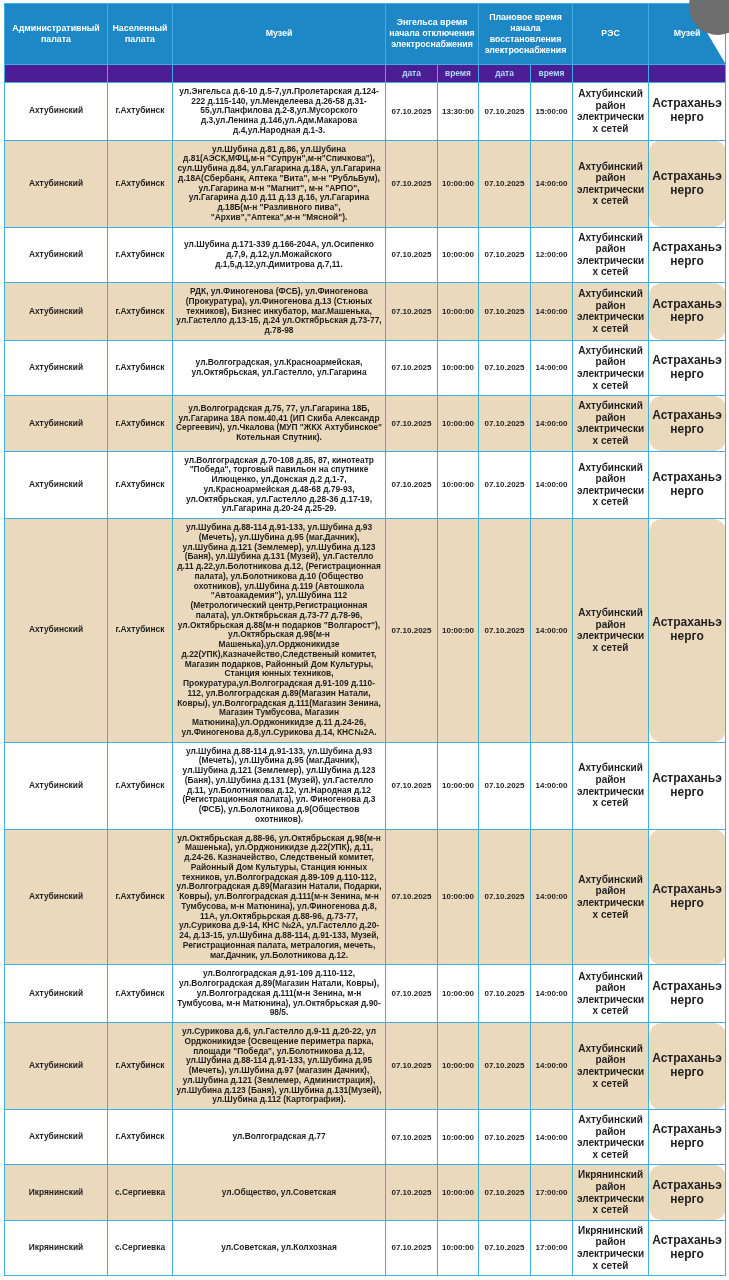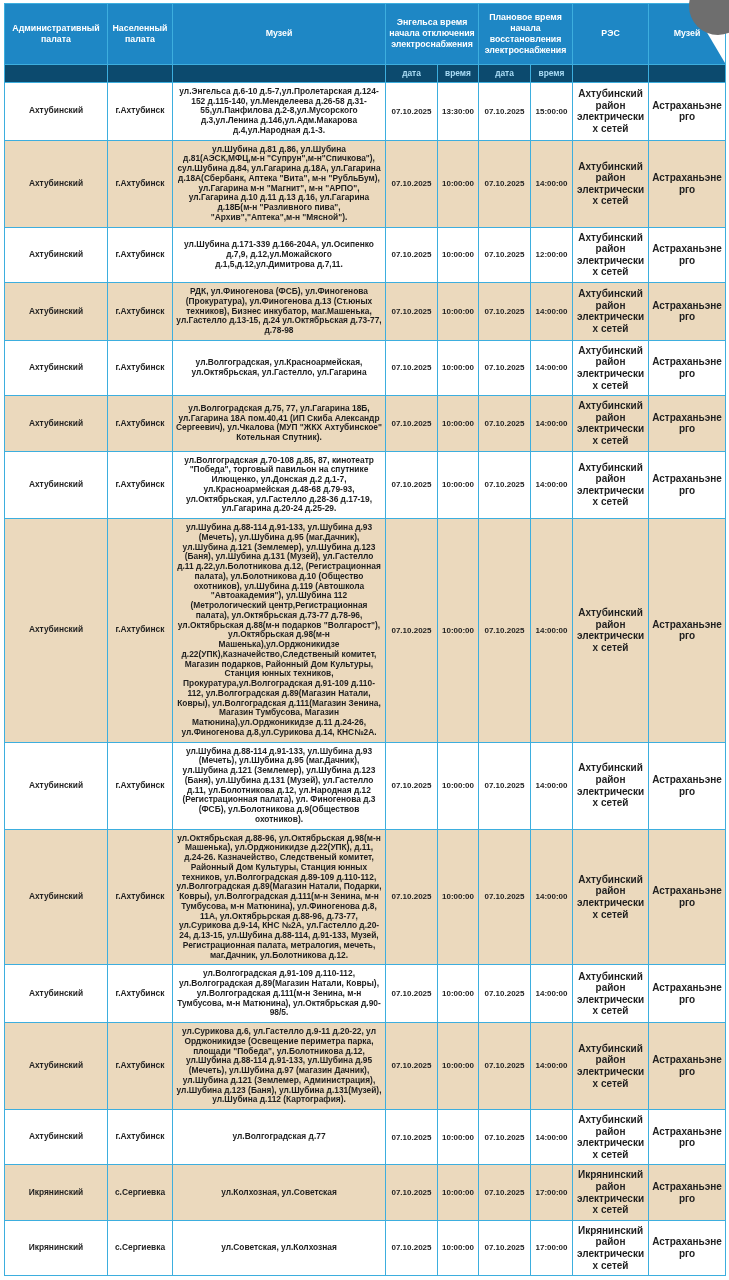--- a/index.html
+++ b/index.html
@@ -8,32 +8,32 @@
     background:#ffffff;font-family:"Liberation Sans",sans-serif;
   }
   .table-wrap{position:relative;margin:3px 4px 0 4px;}
   table{border-collapse:collapse;table-layout:fixed;width:721px;}
   th,td{border:1px solid #3daede;vertical-align:middle;text-align:center;word-wrap:break-word;}
   thead th.main{
     background:#1e87c5;color:#ffffff;font-size:8.8px;font-weight:700;
     padding:8px 2px;line-height:1.25;
   }
   thead th.sub{
-    background:#0c4a6e;color:#a9dcf5;font-size:8.4px;font-weight:700;
+    background:#4c1d95;color:#a9dcf5;font-size:8.4px;font-weight:700;
     padding:3px 2px;height:11px;line-height:1;
   }
   td{
     font-size:8.4px;font-weight:700;color:#1f1f1f;
     padding:4px 3px;line-height:1.16;
   }
   tbody tr:nth-child(even) td{background:#ebd9bd;}
   tbody tr:nth-child(odd) td{background:#ffffff;}
   td.dt{font-size:8px;white-space:nowrap;padding:4px 1px;}
   td.res{font-size:10px;margin-left:32px;}
-  td.branch{font-size:10px;}
+  td.branch{font-size:12px;border-radius:13px;}
   
   .corner-wedge{
     position:absolute;top:16px;right:0;width:26px;height:44px;
     background:#ffffff;z-index:5;
     clip-path:polygon(0 0,100% 0,100% 100%);
   }
   .gray-circle{
     position:absolute;top:-26px;right:-22px;width:58px;height:58px;
     border-radius:50%;background:#6e6e6e;z-index:6;border:none;cursor:pointer;
   }
@@ -73,21 +73,21 @@
         <th class="sub">дата</th>
         <th class="sub">время</th>
         <th class="sub"></th>
         <th class="sub"></th>
       </tr>
     </thead>
     <tbody id="tbody">
         <tr>
           <td>Ахтубинский</td>
           <td>г.Ахтубинск</td>
-          <td>ул.Энгельса д.6-10 д.5-7,ул.Пролетарская д.124-152 д.115-140, ул.Менделеева д.26-58 д.31-55,ул.Панфилова д.2-8,ул.Мусорского д.3,ул.Ленина д.146,ул.Адм.Макарова д.4,ул.Народная д.1-3.</td>
+          <td>ул.Энгельса д.6-10 д.5-7,ул.Пролетарская д.124-222 д.115-140, ул.Менделеева д.26-58 д.31-55,ул.Панфилова д.2-8,ул.Мусорского д.3,ул.Ленина д.146,ул.Адм.Макарова д.4,ул.Народная д.1-3.</td>
           <td class="dt">07.10.2025</td>
           <td class="dt">13:30:00</td>
           <td class="dt">07.10.2025</td>
           <td class="dt">15:00:00</td>
           <td class="res">Ахтубинский район электрических сетей</td>
           <td class="branch">Астраханьэнерго</td>
         </tr>
         <tr>
           <td>Ахтубинский</td>
           <td>г.Ахтубинск</td>
@@ -216,21 +216,21 @@
           <td class="dt">07.10.2025</td>
           <td class="dt">10:00:00</td>
           <td class="dt">07.10.2025</td>
           <td class="dt">14:00:00</td>
           <td class="res">Ахтубинский район электрических сетей</td>
           <td class="branch">Астраханьэнерго</td>
         </tr>
         <tr>
           <td>Икрянинский</td>
           <td>с.Сергиевка</td>
-          <td>ул.Колхозная, ул.Советская</td>
+          <td>ул.Общество, ул.Советская</td>
           <td class="dt">07.10.2025</td>
           <td class="dt">10:00:00</td>
           <td class="dt">07.10.2025</td>
           <td class="dt">17:00:00</td>
           <td class="res">Икрянинский район электрических сетей</td>
           <td class="branch">Астраханьэнерго</td>
         </tr>
         <tr>
           <td>Икрянинский</td>
           <td>с.Сергиевка</td>

